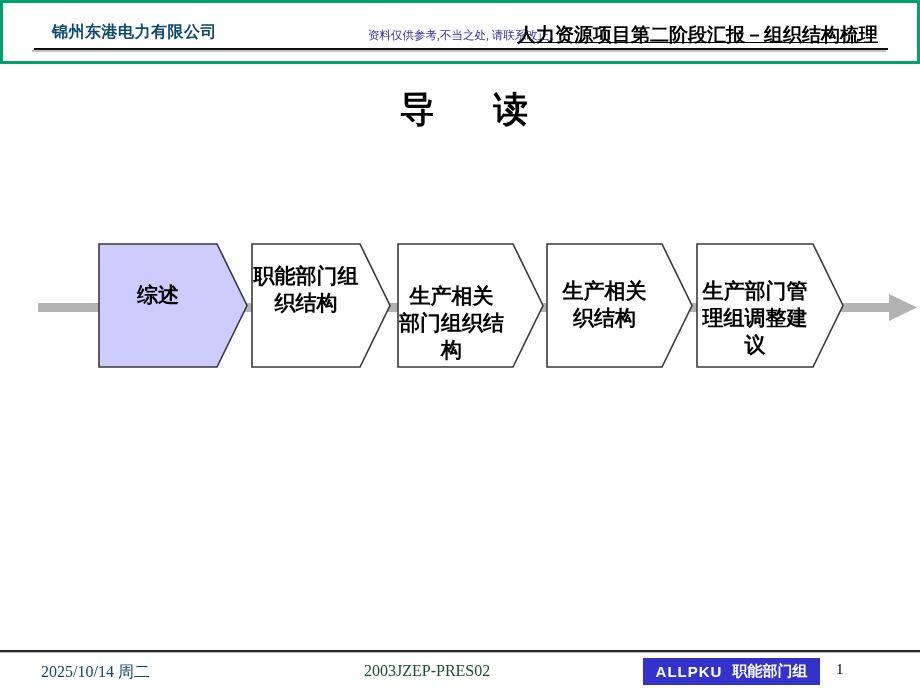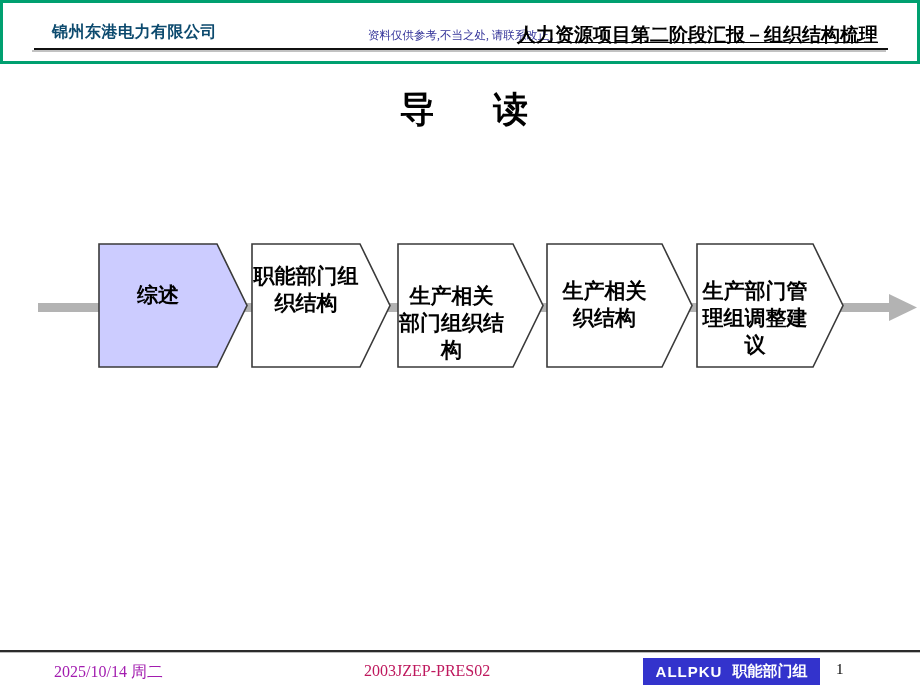--- a/index.html
+++ b/index.html
@@ -66,28 +66,28 @@
   .lbl-4 { left: 545px; top: 245px; width: 119px; height: 120px; }
   .lbl-5 { left: 695px; top: 245px; width: 120px; height: 146px; }
 
   
   .footer-rule {
     position: absolute; left: 0; top: 650px;
     width: 920px; height: 2px; background: #2b2b2b;
     box-shadow: 0 1px 0 rgba(120,120,120,0.5);
   }
   .footer-date {
-    position: absolute; left: 54px; top: 662px;
+    position: absolute; left: 41px; top: 662px;
     font-family: "Liberation Serif", serif;
-    font-size: 16px; color: #a21caf; white-space: nowrap;
+    font-size: 16px; color: #0c4a6e; white-space: nowrap;
   }
   .footer-code {
     position: absolute; left: 364px; top: 662px;
     font-family: "Liberation Serif", serif;
-    font-size: 16px; color: #be185d; white-space: nowrap;
+    font-size: 16px; color: #14532d; white-space: nowrap;
   }
   .brand-box {
     position: absolute; left: 643px; top: 658px;
     width: 177px; height: 27px;
     background: #3333cc;
     display: flex; align-items: center; justify-content: center;
     gap: 10px;
     text-align: center;
   }
   .brand-logo {

